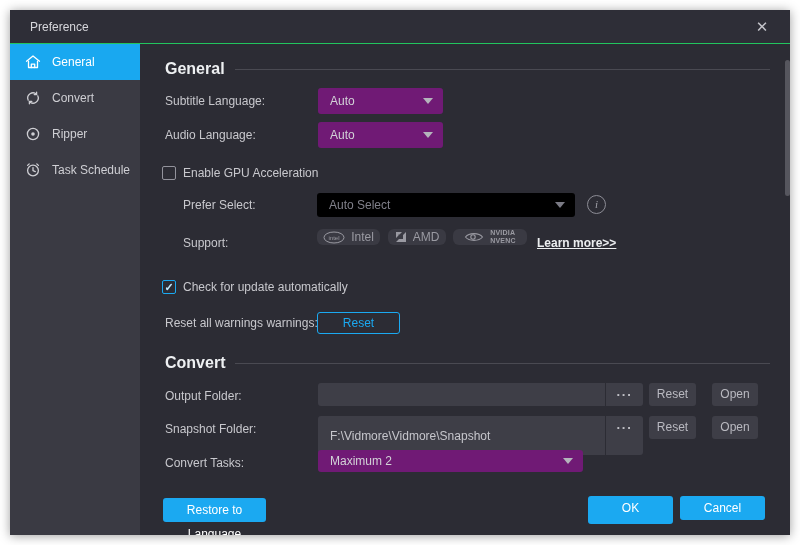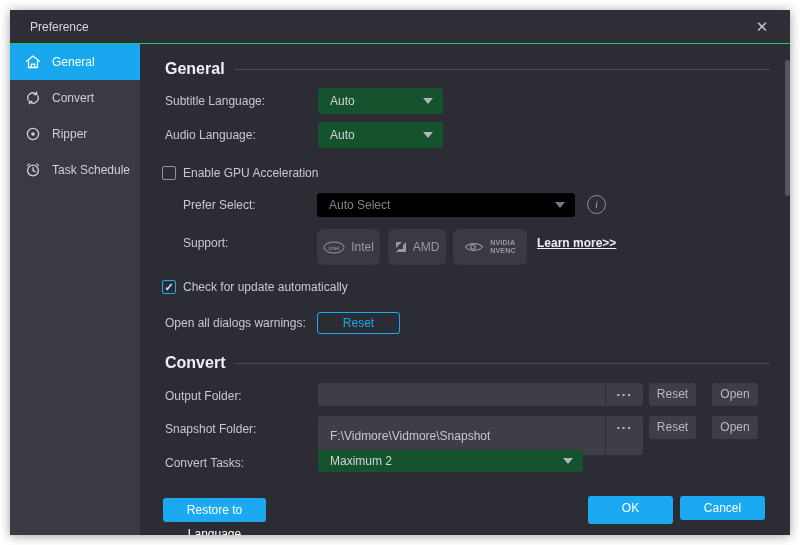--- a/index.html
+++ b/index.html
@@ -17,33 +17,33 @@
   .sidebar{position:absolute;left:0;top:34px;width:130px;bottom:0;background:#3a3a43;}
   .side-item{position:relative;height:36px;color:#cfcfd4;font-size:12px;}
   .side-item.active{background:#19a8f0;color:#ffffff;}
   .side-item .s-icon{position:absolute;left:14px;top:9px;width:18px;height:18px;}
   .side-item .s-label{position:absolute;left:42px;top:0;line-height:36px;white-space:nowrap;}
   
   .content{position:absolute;left:130px;top:34px;right:0;bottom:0;background:#2c2c34;}
   .sec-title{position:absolute;left:25px;font-size:16px;font-weight:bold;color:#eef0f2;line-height:22px;}
   .sec-line{position:absolute;height:1px;background:#4a4a52;left:95px;width:535px;}
   .lbl{position:absolute;font-size:12px;color:#c8c8cd;line-height:14px;white-space:nowrap;}
-  .dd{position:absolute;background:#14532d;border-radius:3px;color:#d2d2d7;font-size:12px;}
+  .dd{position:absolute;background:#701a75;border-radius:3px;color:#d2d2d7;font-size:12px;}
   .dd .dd-val{position:absolute;left:12px;top:50%;transform:translateY(-50%);white-space:nowrap;}
   .chev{position:absolute;right:10px;top:50%;transform:translateY(-50%);width:0;height:0;
     border-left:5px solid transparent;border-right:5px solid transparent;border-top:6px solid #b4b4bc;}
   .dd.disabled{background:#000000;color:#80808a;}
   .dd.disabled .chev{border-top-color:#7a7a84;}
   .cb{position:absolute;width:14px;height:14px;border:1px solid #93939c;border-radius:2px;}
   .cb.checked{border-color:#1ba9f1;text-align:center;line-height:13px;font-size:11px;
     color:#bfe7fb;font-weight:bold;}
   .info{position:absolute;width:19px;height:19px;border:1px solid #8d8d96;border-radius:50%;
     text-align:center;line-height:17px;color:#a2a2aa;font-size:11px;
     font-family:"Liberation Serif",serif;font-style:italic;}
-  .chip{position:absolute;height:36px;background:#3a3a43;border-radius:6px;color:#9a9aa2;
+  .chip{position:absolute;height:16px;background:#3a3a43;border-radius:6px;color:#9a9aa2;
     font-size:12px;display:flex;align-items:center;justify-content:center;gap:6px;}
   .chip .logo{flex:0 0 auto;display:block;}
   .nv-txt{font-size:7px;line-height:8px;text-align:left;font-weight:bold;letter-spacing:.2px;}
   .link{position:absolute;font-size:12px;font-weight:bold;color:#eceef0;
     text-decoration:underline;white-space:nowrap;}
   .btn-outline{position:absolute;background:transparent;border:1px solid #1ba9f1;border-radius:3px;
     color:#1ba9f1;font-size:12px;text-align:center;}
   .field{position:absolute;background:#3e3e47;border-radius:3px;color:#c6c6cc;font-size:12px;}
   .field .f-val{position:absolute;left:12px;top:50%;transform:translateY(-50%);white-space:nowrap;}
   .field .browse{position:absolute;right:0;top:0;bottom:0;width:38px;border-left:1px solid #2c2c34;
@@ -165,21 +165,21 @@
       <span class="nv-txt">
         <span>NVIDIA</span><br>
         <span>NVENC</span>
       </span>
     </div>
     <div class="link" style="left:397px;top:192px;">Learn more&gt;&gt;</div>
 
     <div class="cb checked" style="left:22px;top:236px;">✓</div>
     <div class="lbl" style="left:43px;top:236px;">Check for update automatically</div>
 
-    <div class="lbl" style="left:25px;top:272px;">Open all dialogs warnings:</div>
+    <div class="lbl" style="left:25px;top:272px;">Reset all warnings warnings:</div>
     <div class="btn-outline" style="left:177px;top:268px;width:83px;height:22px;line-height:20px;">Reset</div>
 
     <div class="sec-title" style="top:308px;">Convert</div>
     <div class="sec-line" style="top:319px;"></div>
 
     <div class="lbl" style="left:25px;top:345px;">Output Folder:</div>
     <div class="field" style="left:178px;top:339px;width:325px;height:23px;">
       <span class="browse">···</span>
     </div>
     <div class="btn-gray" style="left:509px;top:339px;width:47px;">Reset</div>

